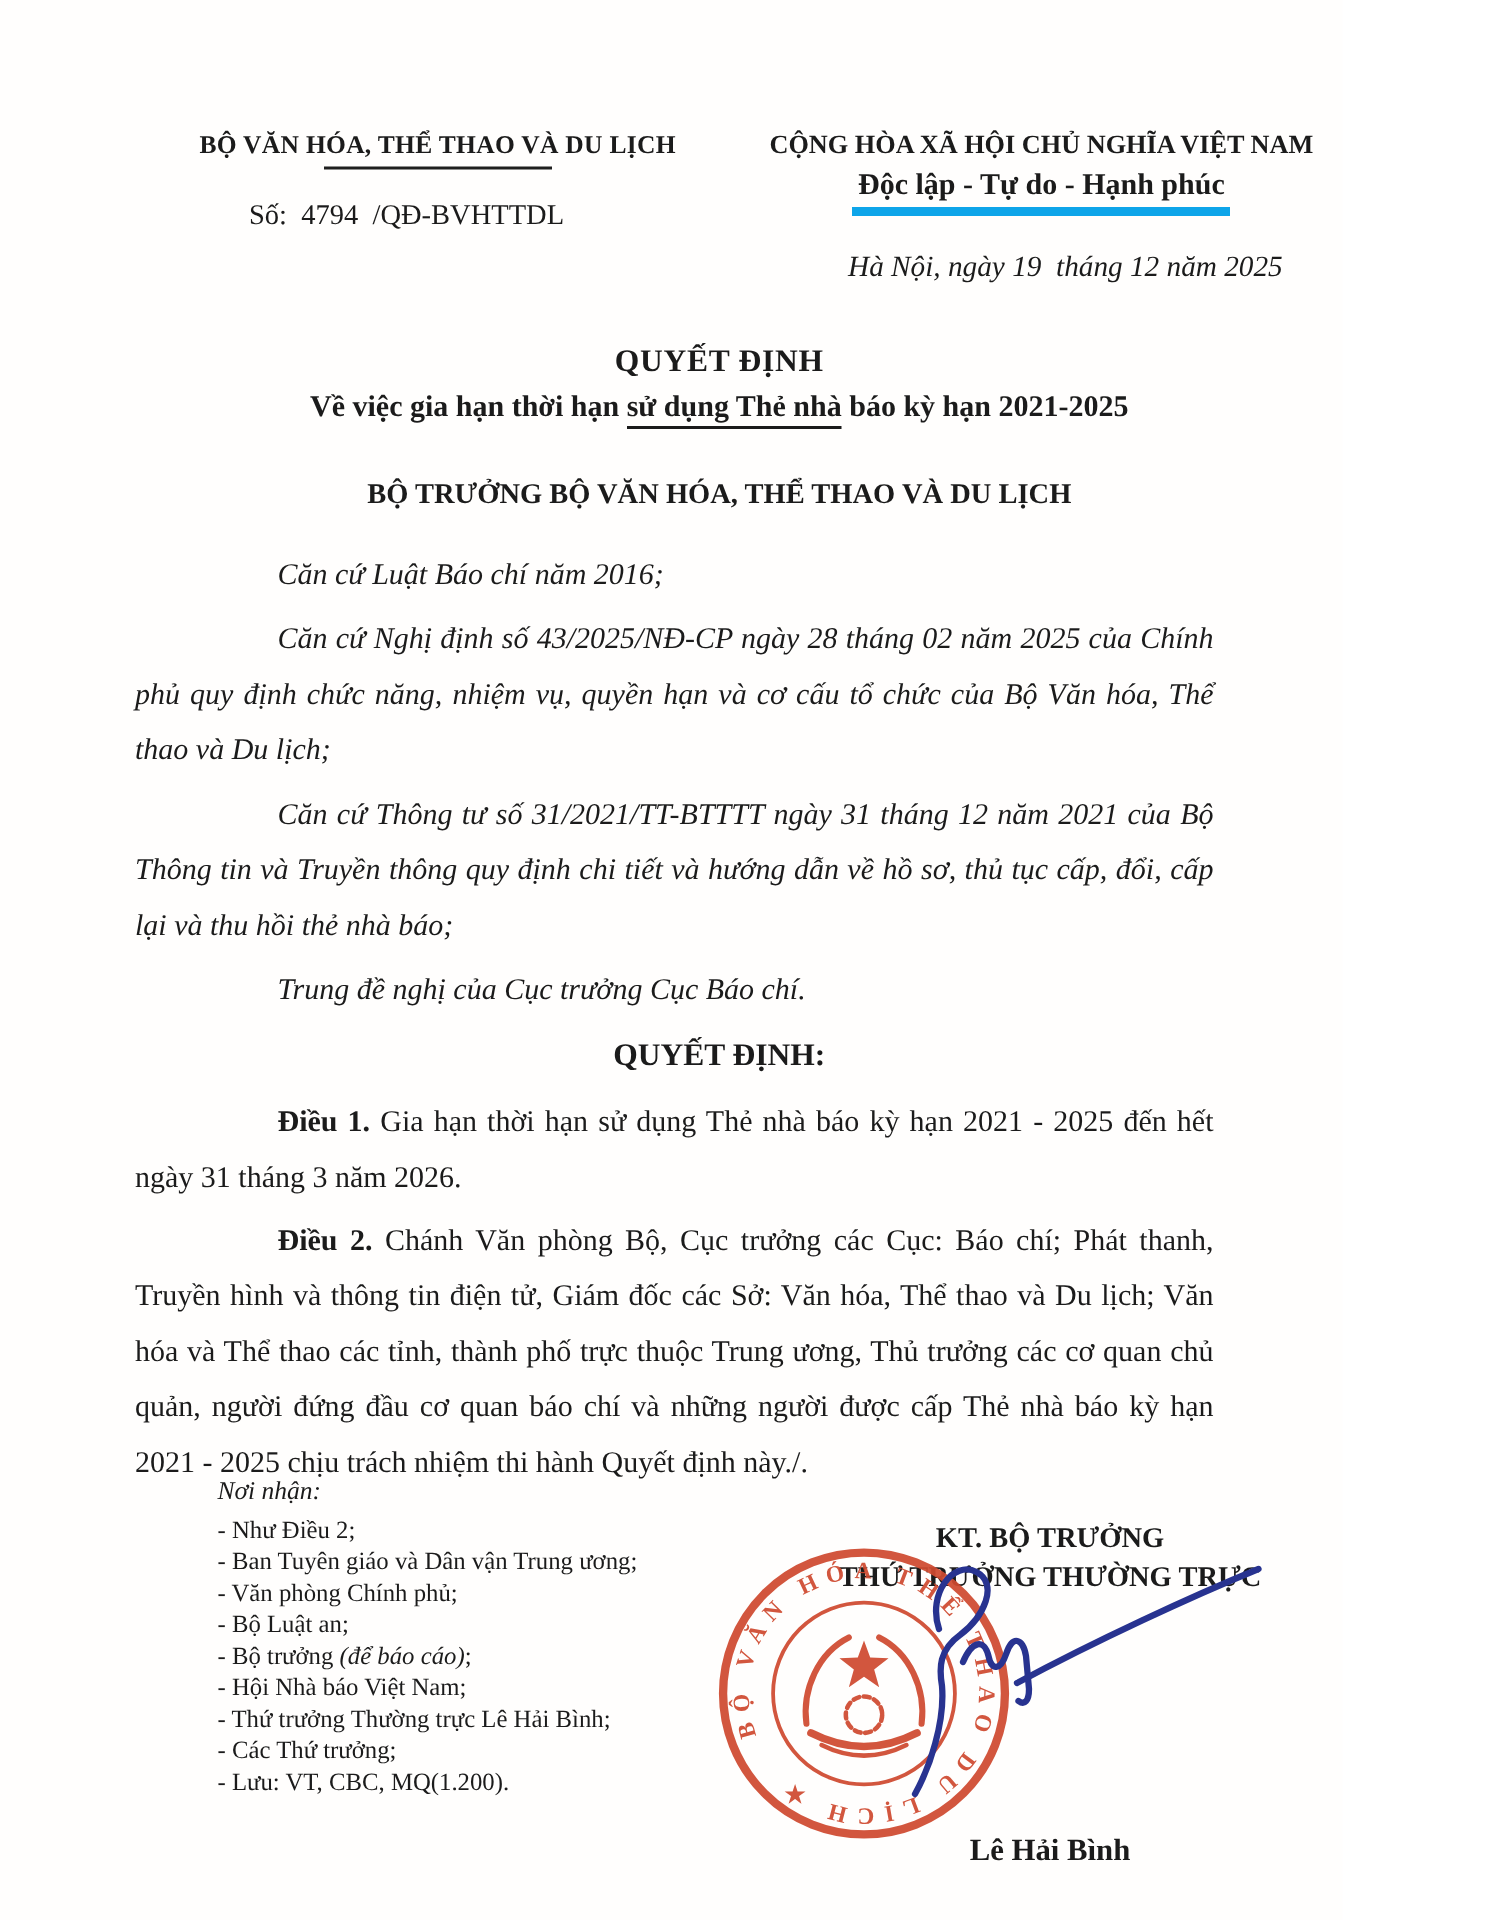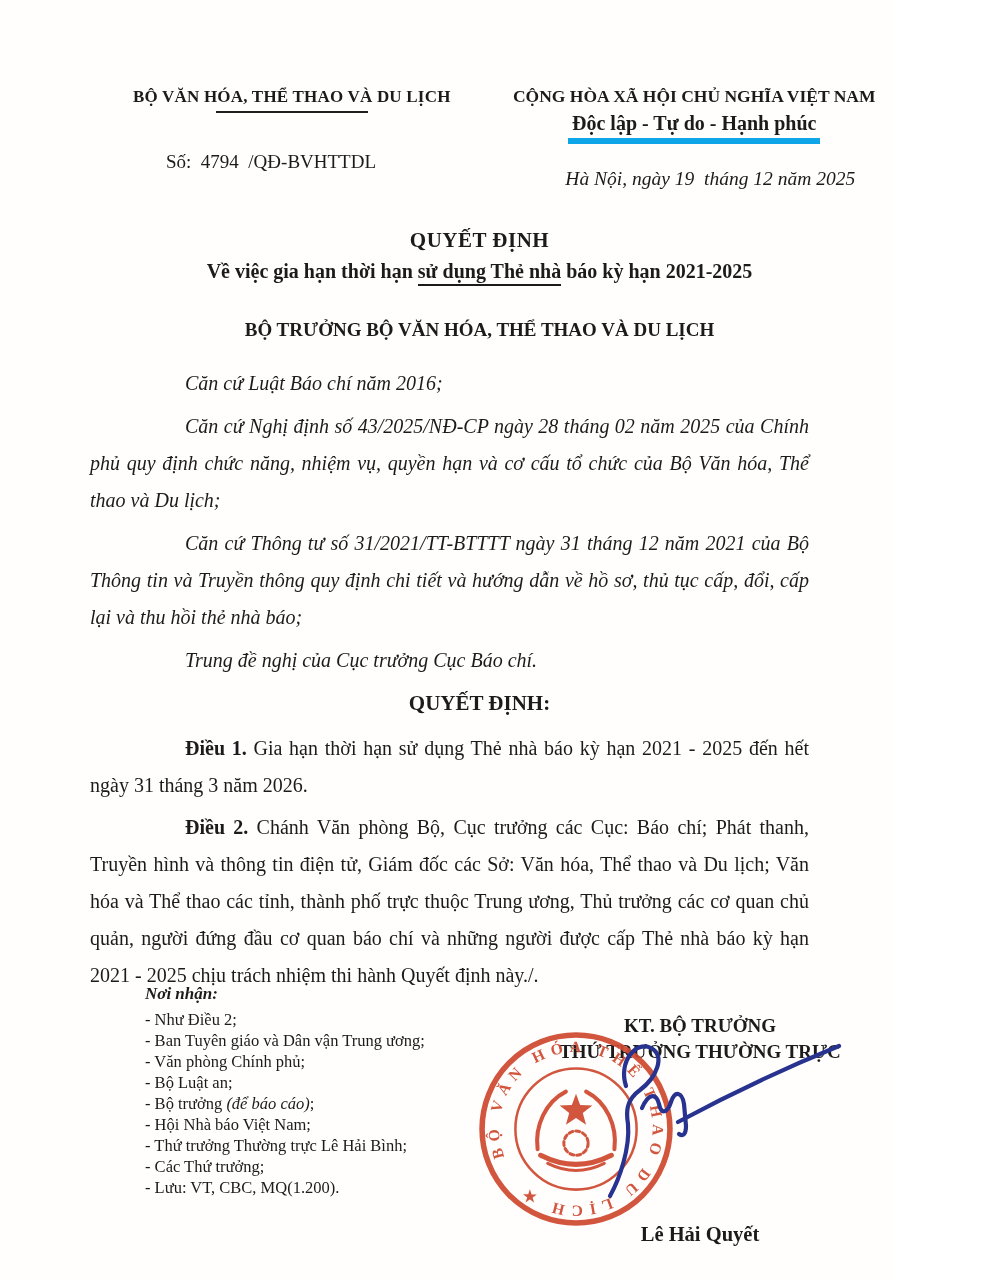--- a/index.html
+++ b/index.html
@@ -12,21 +12,21 @@
     font-family: "Liberation Serif", "DejaVu Serif", serif;
     color: #1b1b1b;
   }
 
   
   .masthead { display: flex; padding: 86px 0 0 90px; }
   .masthead-left { width: 406px; text-align: center; }
   .masthead-right { width: 404px; margin-left: 0; text-align: center; }
   .org { font-weight: bold; font-size: 17px; line-height: 21px; letter-spacing: .2px; }
   .org-rule { width: 152px; height: 2px; background: #1f1f1f; margin: 4px auto 0 auto; }
-  .doc-no { margin-top: 38px; text-align: left; padding-left: 76px; font-size: 19px; white-space: pre; }
+  .doc-no { margin-top: 20px; text-align: left; padding-left: 76px; font-size: 19px; white-space: pre; }
   .nation { font-weight: bold; font-size: 17.5px; line-height: 21px; }
   .motto { display: inline-block; margin-top: 5px; font-weight: bold; font-size: 20px;
            border-bottom: 6px solid #0ea5e9; padding: 0 4px 3px 4px; }
   .placedate { margin-top: 24px; font-style: italic; font-size: 19.5px; white-space: pre;
                position: relative; left: 16px; }
 
   
   .shift { position: relative; left: 32px; }
   .doc-title { margin-top: 38px; text-align: center; font-weight: bold; font-size: 21px; letter-spacing: .5px; }
   .doc-subject { margin-top: 7px; text-align: center; font-weight: bold; font-size: 20px; }
@@ -45,21 +45,21 @@
   .p-first { margin-top: 24px; }
   .p-gap   { margin-top: 6px; }
   .decision-heading { margin-top: 12px; text-align: center; font-weight: bold; font-size: 21px; }
   .a-first { margin-top: 14px; }
   .a-gap   { margin-top: 5px; }
   .article b { font-weight: bold; }
 
   
   .closing { position: absolute; left: 0; top: 982px; width: 100%; height: 298px; }
   .recipients-block { position: absolute; left: 145px; top: 2px; }
-  .recipients-heading { font-weight: bold; font-style: italic; font-size: 17px; margin-bottom: 5px; }
+  .recipients-heading { font-weight: normal; font-style: italic; font-size: 17px; margin-bottom: 5px; }
   .recipient { font-size: 16.5px; line-height: 21px; }
   .recipient .em { font-style: italic; }
   .sign-block { position: absolute; left: 490px; top: 0; width: 420px; text-align: center; margin-top: 31px; }
   .sign-title { font-weight: bold; font-size: 19px; line-height: 26px; }
   .sign-name { margin-top: 158px; font-weight: bold; font-size: 20.5px; }
 
   
   .seal-svg { position: absolute; left: 477px; top: 1030px; opacity: .93; }
   .seal-svg text { font-family: "Liberation Serif", "DejaVu Serif", serif; font-weight: bold; }
   .ring-text { font-size: 15.5px; letter-spacing: 6px; fill: #cf4a30; }
@@ -108,21 +108,21 @@
       <div class="recipient">- Bộ Luật an;</div>
       <div class="recipient"><span>- Bộ trưởng </span><span class="em">(để báo cáo)</span><span>;</span></div>
       <div class="recipient">- Hội Nhà báo Việt Nam;</div>
       <div class="recipient">- Thứ trưởng Thường trực Lê Hải Bình;</div>
       <div class="recipient">- Các Thứ trưởng;</div>
       <div class="recipient">- Lưu: VT, CBC, MQ(1.200).</div>
     </div>
     <div class="sign-block">
       <div class="sign-title">KT. BỘ TRƯỞNG</div>
       <div class="sign-title">THỨ TRƯỞNG THƯỜNG TRỰC</div>
-      <div class="sign-name">Lê Hải Quyết</div>
+      <div class="sign-name">Lê Hải Bình</div>
     </div>
   </footer>
 
   <svg class="seal-svg" width="198" height="198" viewBox="0 0 196 196" aria-hidden="true">
     <defs>
       <path id="ringPath" d="M 29.1 130.1 A 76 76 0 1 1 31.5 134.8" fill="none"></path>
     </defs>
     <circle cx="98" cy="98" r="93" fill="none" stroke="#cf4a30" stroke-width="5.5"></circle>
     <circle cx="98" cy="98" r="60" fill="none" stroke="#cf4a30" stroke-width="2.5"></circle>
     <text class="ring-text">

